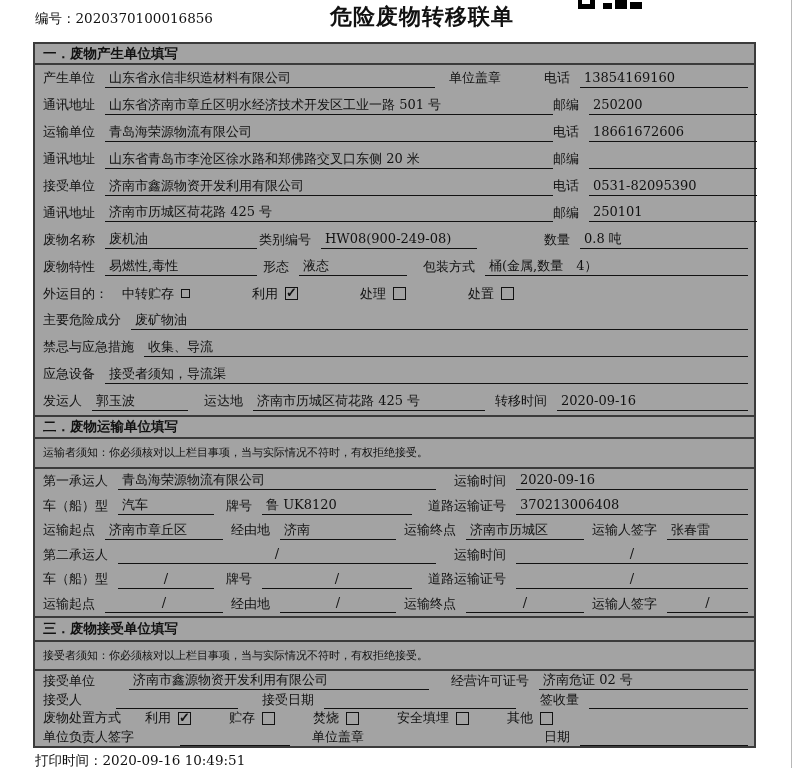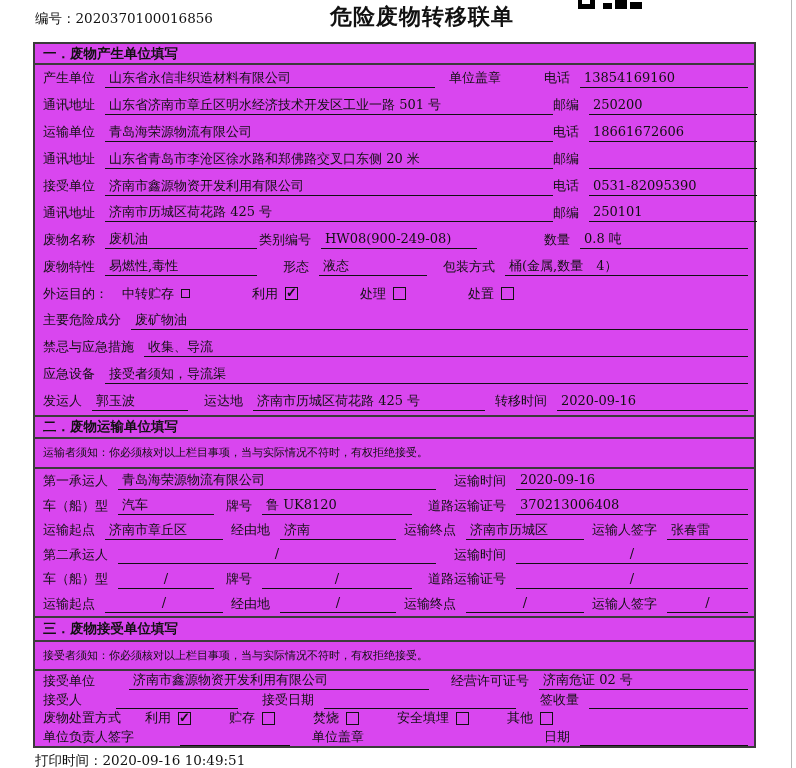--- a/index.html
+++ b/index.html
@@ -13,21 +13,21 @@
   .qr-frag { position:absolute; left:578px; top:0; width:64px; height:9px; }
   .qr-frag .b1 { position:absolute; left:0; top:0; width:17px; height:9px; background:#000; }
   .qr-frag .b1w { position:absolute; left:4px; top:0px; width:8px; height:4px; background:#fff; }
   .qr-frag .b2 { position:absolute; left:25px; top:3px; width:9px; height:6px; background:#000; }
   .qr-frag .b3 { position:absolute; left:37px; top:0; width:12px; height:9px; background:#000; }
   .qr-frag .b4 { position:absolute; left:52px; top:2px; width:12px; height:7px; background:#000; }
 
   .page-edge { position:absolute; left:791px; top:0; width:1px; height:768px; background:#b8b8b8; }
 
   .form-box { position:absolute; left:33px; top:42px; width:723px; height:706px;
-              border:2px solid #3b3b3b; display:flex; flex-direction:column; background:#d946ef; }
+              border:2px solid #3b3b3b; display:flex; flex-direction:column; background:#a3a3a3; }
 
   .sec-h { flex:none; display:flex; align-items:center; padding-left:8px;
            font-family:"DejaVu Sans","Liberation Sans",sans-serif;
            font-weight:bold; font-size:13.5px; border-bottom:2px solid #3b3b3b; white-space:nowrap; }
   .sec-h.topline { border-top:2px solid #3b3b3b; }
   #s1h { height:21px; }
   #s2h { height:24px; }
   #s3h { height:26px; }
 
   .notice { flex:none; display:flex; align-items:center; padding-left:8px; font-size:11px;
@@ -129,21 +129,21 @@
       <span class="val" style="width:152px">废机油</span>
       <span class="lb" style="margin-left:2px">类别编号</span>
       <span class="val" style="width:156px">HW08(900-249-08)</span>
       <span class="lb" style="margin-left:auto">数量</span>
       <span class="val" style="width:168px">0.8 吨</span>
     </div>
 
     <div class="row">
       <span class="lb">废物特性</span>
       <span class="val" style="width:152px">易燃性,毒性</span>
-      <span class="lb" style="margin-left:26px">形态</span>
+      <span class="lb" style="margin-left:6px">形态</span>
       <span class="val" style="width:108px">液态</span>
       <span class="lb" style="margin-left:16px">包装方式</span>
       <span class="val grow">桶(金属,数量　4）</span>
     </div>
 
     <div class="row">
       <span class="lb">外运目的：</span>
       <span class="cb-row" id="s1cb">
           <span class="cb">
             <span class="cb-l">中转贮存</span>

